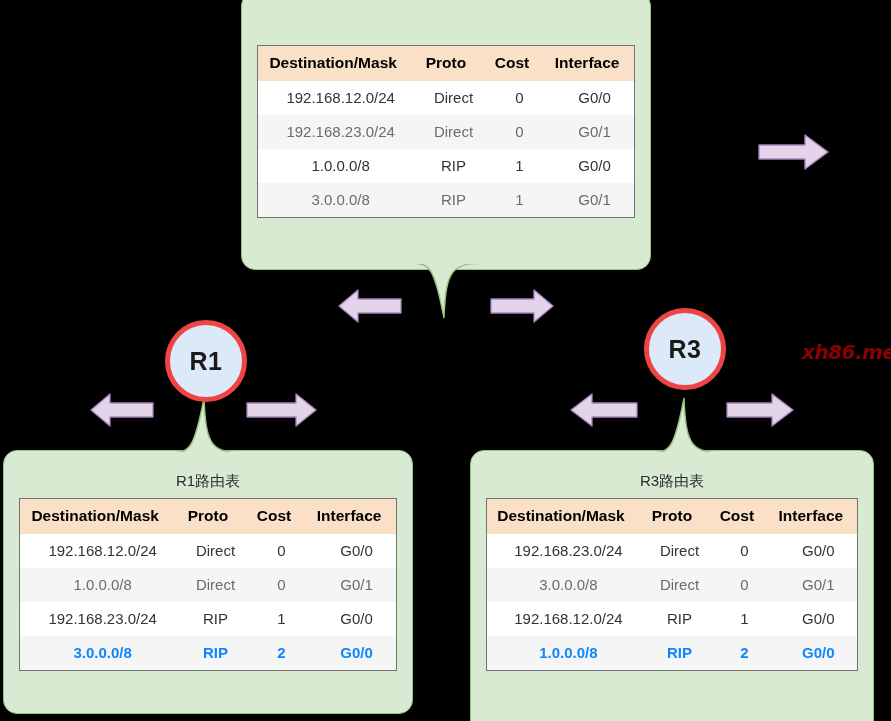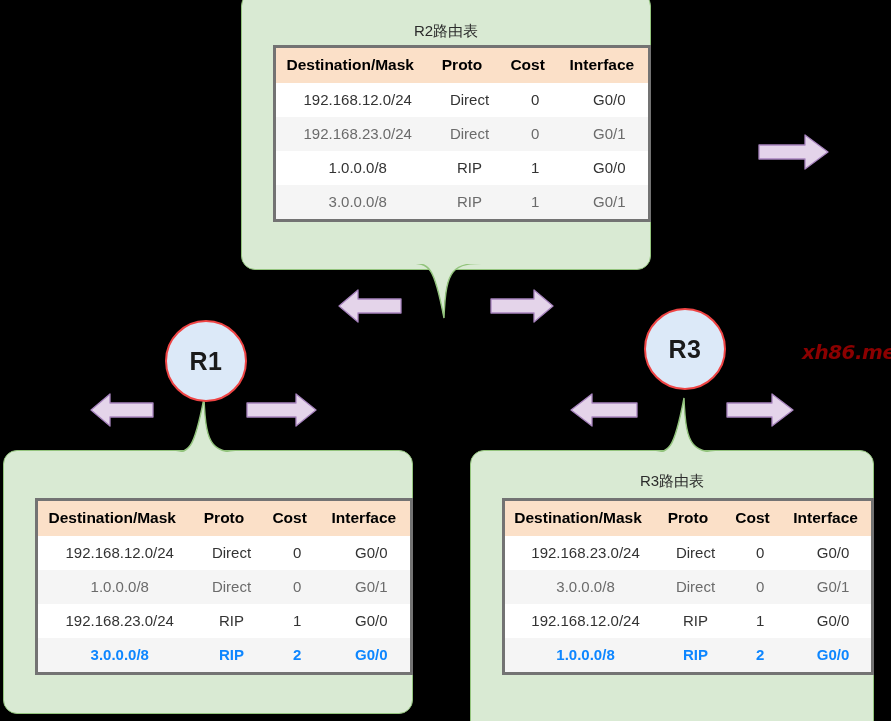--- a/index.html
+++ b/index.html
@@ -25,24 +25,23 @@
     font-weight: 400;
     line-height: 1;
   }
   
   .tail { position: absolute; pointer-events: none; }
 
   
   table.rt {
     border-collapse: collapse;
     background: #ffffff;
-    border: 3px solid #737373;
+    border: 1px solid #737373;
     width: 100%;
     table-layout: fixed;
-    margin-left: 16px;
   }
   table.rt th {
     background: #fbe0c8;
     font-size: 15.5px;
     font-weight: bold;
     color: #000000;
     text-align: center;
     padding: 8px 2px 9px 2px;
     border: none;
   }
@@ -62,21 +61,21 @@
   col.c-proto { width: 20%; }
   col.c-cost { width: 15%; }
   col.c-if   { width: 25%; }
 
   
   .router {
     position: absolute;
     width: 82px; height: 82px;
     border-radius: 50%;
     background: #dce9f8;
-    border: 2px solid #ef4444;
+    border: 5px solid #ef4444;
     display: flex; align-items: center; justify-content: center;
     font-size: 25px; font-weight: bold; color: #1a1a1a;
     letter-spacing: .5px;
   }
 
   
   .arrow { position: absolute; }
   .arrow svg { display: block; }
 
   
@@ -89,21 +88,20 @@
     letter-spacing: -.5px;
     font-family: "DejaVu Sans", sans-serif;
   }
 </style>
 </head>
 <body>
 
 <div id="stage">
 
   <div class="callout" style="left:241px; top:-8px; width:410px; height:278px;">
-    <div class="callout-title" style="margin-top:30px;">R2路由表</div>
     <div style="position:absolute; left:15px; top:52px; right:15px;">
       <table class="rt">
         <colgroup>
             <col class="c-dest">
             <col class="c-proto">
             <col class="c-cost">
             <col class="c-if">
           </colgroup>
         <thead>
           <tr>
@@ -144,20 +142,21 @@
   </div>
 
   <div class="tail" style="left:408px; top:262px; width:80px; height:60px;">
     <svg width="80" height="60" viewBox="0 0 80 60">
       <path d="M 0 1 C 22 1 26 4 36 56 C 38 6 44 1 80 1 Z" fill="#d9ead3" stroke="#93c47d" stroke-width="1.4"></path>
       <rect x="0" y="-3" width="80" height="5" fill="#d9ead3"></rect>
     </svg>
   </div>
 
   <div class="callout" style="left:3px; top:450px; width:410px; height:264px;">
+    <div class="callout-title" style="margin-top:22px;">R1路由表</div>
     <div style="position:absolute; left:15px; top:47px; right:15px;">
       <table class="rt">
         <colgroup>
             <col class="c-dest">
             <col class="c-proto">
             <col class="c-cost">
             <col class="c-if">
           </colgroup>
         <thead>
           <tr>

